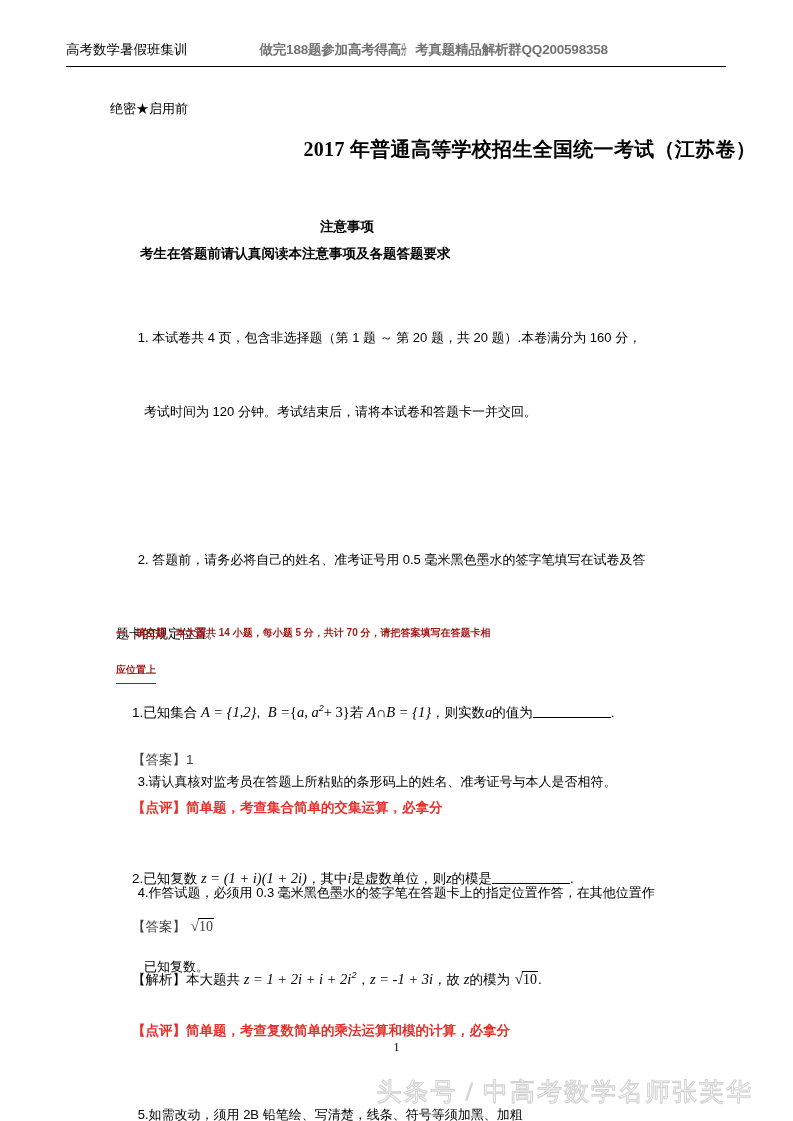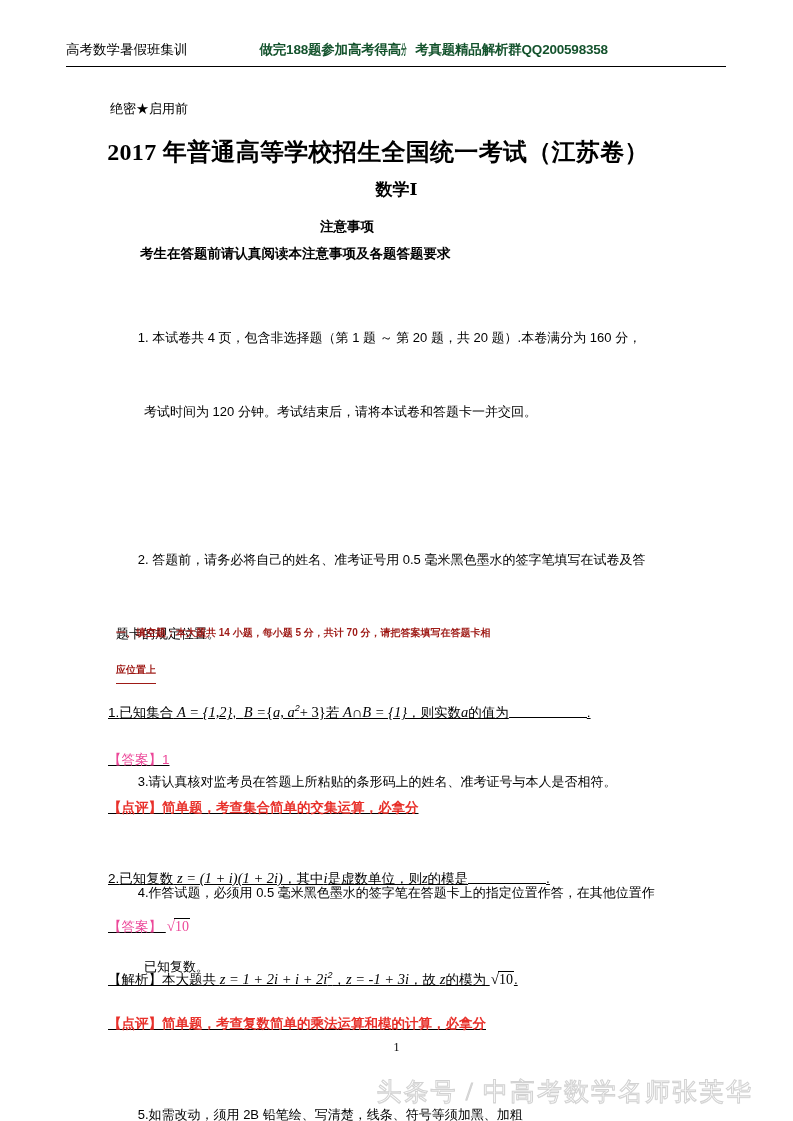--- a/index.html
+++ b/index.html
@@ -32,21 +32,21 @@
   .header-left {
     font-family: "Liberation Serif", "DejaVu Serif", serif;
     font-size: 13.5px;
     color: #000;
     white-space: nowrap;
   }
   .header-right {
     font-family: "Liberation Sans", "DejaVu Sans", sans-serif;
     font-size: 13.5px;
     font-weight: bold;
-    color: #14532d;
+    color: #737373;
     white-space: nowrap;
     margin-left: 72px;
     letter-spacing: -0.2px;
   }
   .header-right .squeeze {
     display: inline-block;
     transform: scaleX(0.42);
     transform-origin: left center;
     width: 14px;
     overflow: visible;
@@ -69,22 +69,22 @@
     color: #000;
     font-family: "Liberation Serif", "DejaVu Serif", serif;
   }
 
   
   .doc-title {
     position: absolute;
     top: 136px;
     left: 0;
     width: 756px;
-    text-align: center;
-    font-size: 24px;
+    text-align: right;
+    font-size: 20px;
     font-weight: bold;
     color: #000;
     letter-spacing: 0.3px;
   }
   .doc-subtitle {
     position: absolute;
     top: 178px;
     left: 0;
     width: 793px;
     text-align: center;
@@ -145,21 +145,21 @@
     font-family: "Liberation Sans", "DejaVu Sans", sans-serif;
   }
   .section-heading .l1 { display: block; }
   .section-heading .l2 {
     display: inline-block;
     border-bottom: 1.5px solid #9e1a16;
     line-height: 26px;
   }
 
   
-  .qblock { position: absolute; left: 108px; width: 600px; text-decoration: underline; }
+  .qblock { position: absolute; left: 132px; width: 600px; }
   .qline {
     font-size: 13.5px;
     color: #000;
     font-family: "Liberation Sans", "DejaVu Sans", sans-serif;
     line-height: 28px;
     white-space: nowrap;
   }
   .mathy {
     font-family: "Liberation Serif", "DejaVu Serif", serif;
     font-style: italic;
@@ -168,21 +168,21 @@
   .upr { font-style: normal; }
   sup { font-size: 9px; font-style: italic; }
   .blank-fill {
     display: inline-block;
     width: 78px;
     border-bottom: 1.3px solid #000;
     vertical-align: -1px;
   }
   .ans-line {
     font-size: 13.5px;
-    color: #ec4899;
+    color: #404040;
     font-family: "Liberation Sans", "DejaVu Sans", sans-serif;
     line-height: 30px;
   }
   .comment-line {
     font-size: 13.5px;
     font-weight: bold;
     color: #e8302a;
     font-family: "Liberation Sans", "DejaVu Sans", sans-serif;
     line-height: 30px;
   }
@@ -240,38 +240,37 @@
 
   <div class="header">
     <span class="header-left">高考数学暑假班集训</span>
     <span class="header-right"><span>做完188题参加高考得高</span><span class="squeeze">分</span><span>考真题精品解析群QQ200598358</span></span>
   </div>
   <div class="header-rule"></div>
 
   <div class="secret-line">绝密★启用前</div>
 
   <div class="doc-title">2017 年普通高等学校招生全国统一考试（江苏卷）</div>
-  <div class="doc-subtitle">数学Ⅰ</div>
   <div class="notice-title">注意事项</div>
   <div class="notice-sub">考生在答题前请认真阅读本注意事项及各题答题要求</div>
 
   <div class="instructions">
     <div class="instr-item">
       <span>1. 本试卷共 4 页，包含非选择题（第 1 题 ～ 第 20 题，共 20 题）.本卷满分为 160 分，</span>
       <span class="cont">考试时间为 120 分钟。考试结束后，请将本试卷和答题卡一并交回。</span>
     </div>
     <div class="instr-item">
       <span>2. 答题前，请务必将自己的姓名、准考证号用 0.5 毫米黑色墨水的签字笔填写在试卷及答</span>
       <span class="cont" style="padding-left:0">题卡的规定位置。</span>
     </div>
     <div class="instr-item">
       <span>3.请认真核对监考员在答题上所粘贴的条形码上的姓名、准考证号与本人是否相符。</span>
     </div>
     <div class="instr-item">
-      <span>4.作答试题，必须用 0.5 毫米黑色墨水的签字笔在答题卡上的指定位置作答，在其他位置作</span>
+      <span>4.作答试题，必须用 0.3 毫米黑色墨水的签字笔在答题卡上的指定位置作答，在其他位置作</span>
       <span class="cont">已知复数。</span>
     </div>
     <div class="instr-item">
       <span>5.如需改动，须用 2B 铅笔绘、写清楚，线条、符号等须加黑、加粗</span>
     </div>
   </div>
 
   <div class="section-heading">
     <span class="l1">一、填空题：本大题共 14 小题，每小题 5 分，共计 70 分，请把答案填写在答题卡相</span>
     <span class="l2">应位置上</span>
@@ -280,19 +279,19 @@
   <div class="qblock" style="top:694px;">
     <div class="qline"><span>1.</span><span>已知集合</span>&nbsp;<span class="mathy">A = {1,2}</span>,&nbsp;&nbsp;<span class="mathy">B =</span><span class="mathy upr">{</span><span class="mathy">a, a</span><sup>2</sup><span class="mathy upr">+ 3</span><span class="mathy upr">}</span><span>若</span>&nbsp;<span class="mathy">A∩B = {1}</span><span>，则实数</span><span class="mathy">a</span><span>的值为</span><span class="blank-fill"></span><span>.</span></div>
     <div class="ans-line" style="margin-top:18px;"><span>【答案】</span><span>1</span></div>
     <div class="comment-line" style="margin-top:18px;"><span>【点评】</span><span>简单题，考查集合简单的交集运算，必拿分</span></div>
   </div>
 
   <div class="qblock" style="top:864px;">
     <div class="qline"><span>2.</span><span>已知复数</span>&nbsp;<span class="mathy">z = (1 + i)(1 + 2i)</span><span>，其中</span><span class="mathy">i</span><span>是虚数单位，则</span><span class="mathy">z</span><span>的模是</span><span class="blank-fill"></span><span>.</span></div>
     <div class="ans-line" style="margin-top:18px;"><span>【答案】</span>&nbsp;<span class="radical"><span class="rad-sign">√</span><span class="rad-body">10</span></span></div>
     <div class="analysis-line" style="margin-top:18px;"><span>【解析】</span><span>本大题共</span>&nbsp;<span class="mathy">z = 1 + 2i + i + 2i</span><sup>2</sup><span>，</span><span class="mathy">z = -1 + 3i</span><span>，故</span>&nbsp;<span class="mathy">z</span><span>的模为</span>&nbsp;<span class="radical"><span class="rad-sign">√</span><span class="rad-body">10</span></span><span>.</span></div>
-    <div class="comment-line" style="margin-top:14px;"><span>【点评】</span><span>简单题，考查复数简单的乘法运算和模的计算，必拿分</span></div>
+    <div class="comment-line" style="margin-top:21px;"><span>【点评】</span><span>简单题，考查复数简单的乘法运算和模的计算，必拿分</span></div>
   </div>
 
   <div class="page-number">1</div>
   <div class="watermark">头条号 / 中高考数学名师张芙华</div>
 
 </div>
 
 </body></html>

